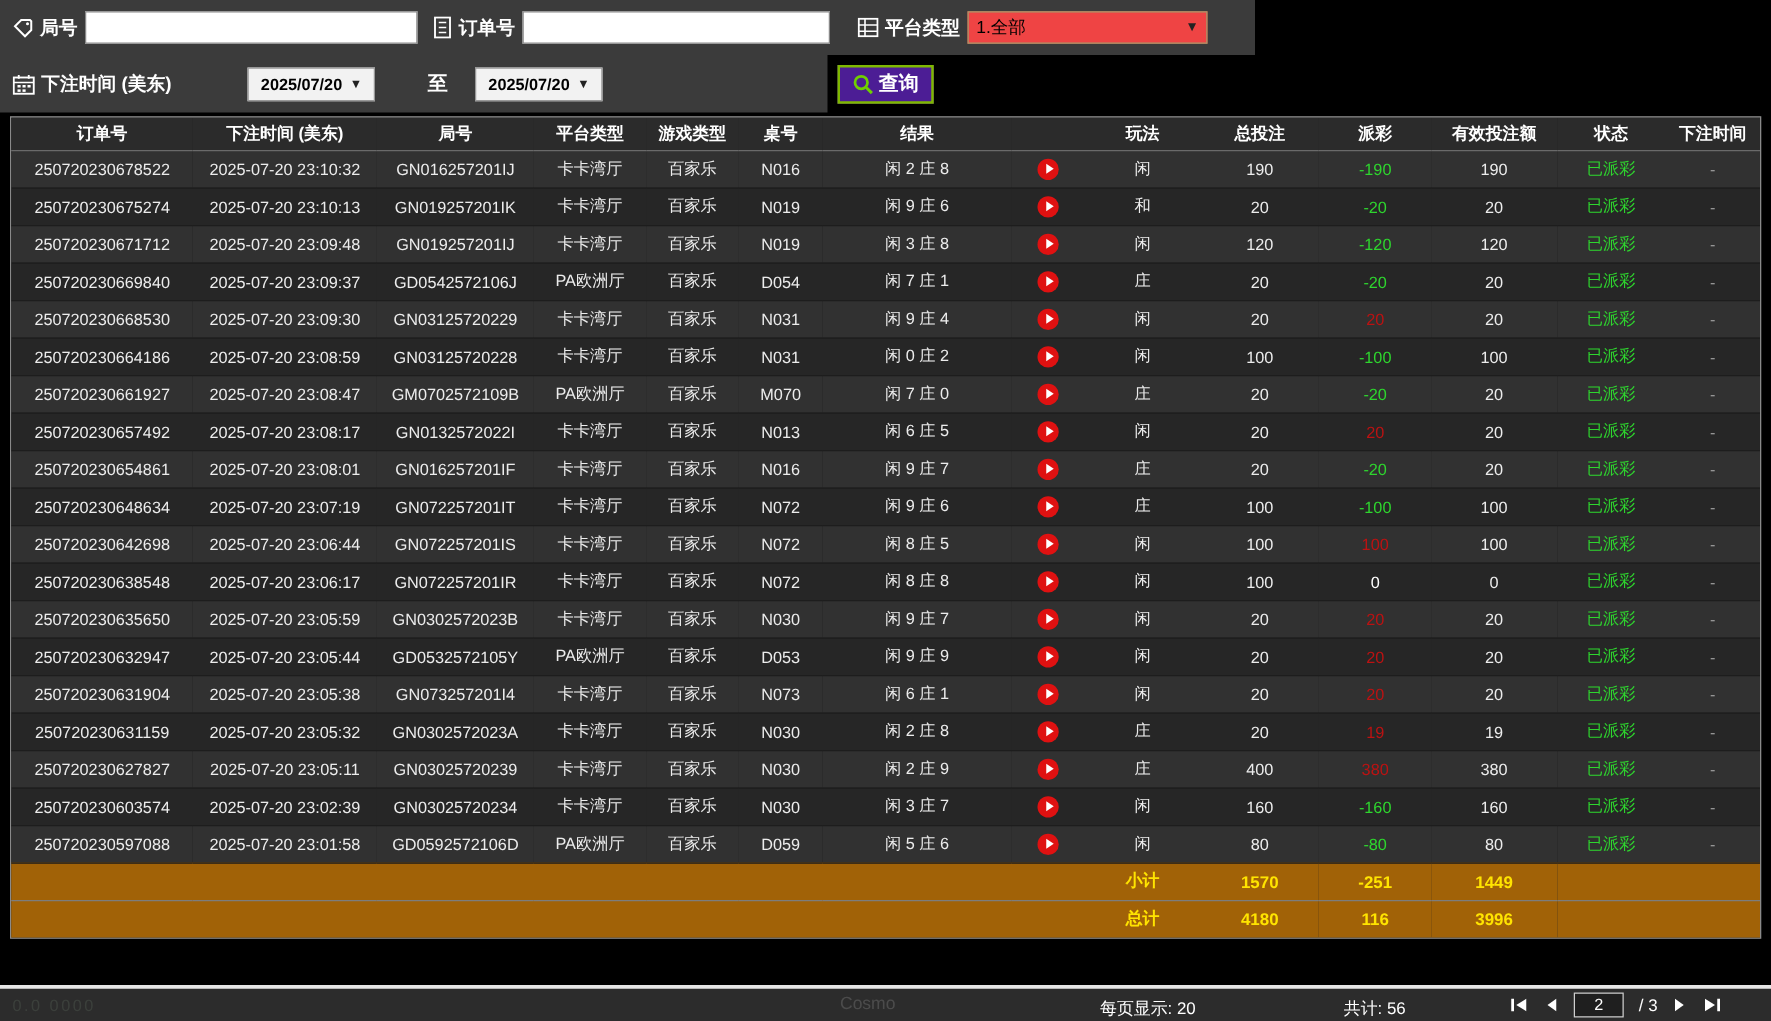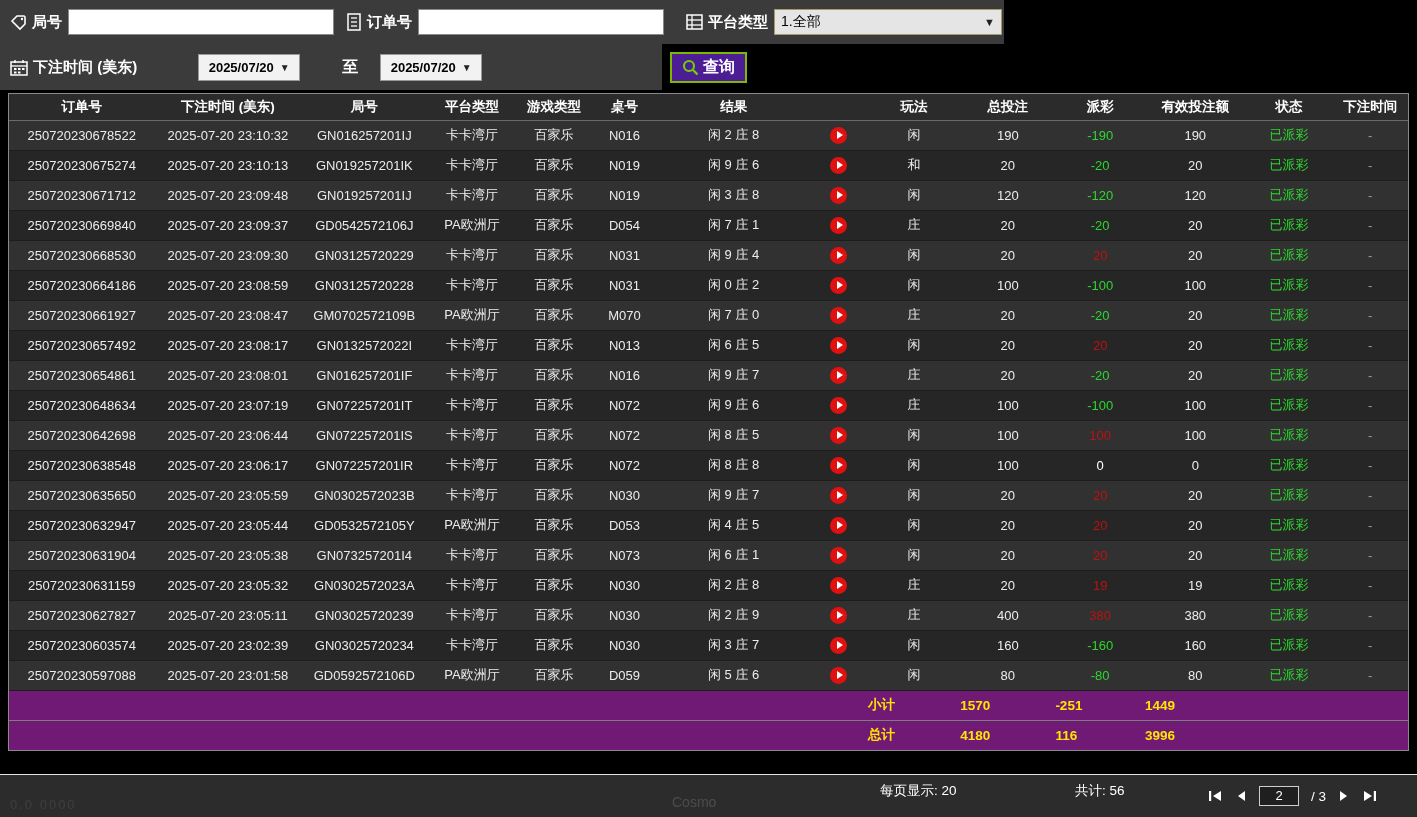--- a/index.html
+++ b/index.html
@@ -23,21 +23,21 @@
   .ficon { display:inline-flex; align-items:center; }
   .txt-input {
     height:26px; border:1px solid #888; background:#fff; color:#000;
     font-size:13px; padding:0 6px; outline:none;
   }
   .input-round { width:266px; }
   .input-order { width:246px; margin-right:20px; }
   .grp2 { margin-left:12px; display:flex; align-items:center; }
   .grp3 { margin-left:2px; display:flex; align-items:center; }
   .select {
-    width:228px; height:26px; background:#e5e5e5; color:#000;
+    width:192px; height:26px; background:#ef4444; color:#000;
     display:flex; align-items:center; justify-content:space-between;
     padding:0 6px; font-size:14px; border:1px solid #a59a6a; cursor:pointer;
   }
   .sel-arrow { font-size:11px; color:#222; }
   .date-btn {
     width:102px; height:27px; background:#f2f2f2; border:1px solid #999;
     display:flex; align-items:center; justify-content:center; gap:6px;
     font-size:13px; font-weight:bold; color:#000; cursor:pointer;
     font-family:"Liberation Sans","DejaVu Sans",sans-serif;
   }
@@ -63,37 +63,37 @@
     white-space:nowrap; overflow:hidden; border-bottom:1px solid #1d1d1d;
   }
   tbody tr:nth-child(odd)  { background:#313131; }
   tbody tr:nth-child(even) { background:#262626; }
   td.pos  { color:var(--pos-red); }
   td.neg  { color:var(--neg-green); }
   td.zero { color:#fff; }
   td.status-green { color:var(--status-green); }
   td.mode { color:#9a9a9a; }
   tfoot td {
-    height:30px; background:#701a75; text-align:left;
+    height:30px; background:#a16207; text-align:center;
     color:var(--summary-yellow); font-size:13.5px; font-weight:bold;
     border-top:1px solid #7d7d7d;
   }
   .play-btn {
     width:17px; height:17px; border-radius:50%; background:#df1111;
     display:inline-flex; align-items:center; justify-content:center; cursor:pointer;
     vertical-align:middle;
   }
   .play-btn::after {
     content:""; display:block; margin-left:2px;
     border-left:6px solid #fff; border-top:4px solid transparent; border-bottom:4px solid transparent;
   }
   
   .pagination {
-    position:absolute; left:0; right:0; bottom:0; height:43px;
-    background:#2c2c2c; border-top:1px solid #e5e5e5;
+    position:absolute; left:0; right:0; bottom:0; height:29px;
+    background:#2c2c2c; border-top:3px solid #e5e5e5;
     font-size:13.5px; color:#fff;margin-top:32px;
   }
   .pg-perpage { position:absolute; left:880px; top:7px; }
   .pg-total   { position:absolute; left:1075px; top:7px; }
   .pager { position:absolute; left:1208px; top:0; height:100%; display:flex; align-items:center; gap:12px; }
   .pg-btn { display:inline-flex; align-items:center; cursor:pointer; }
   .pg-btn svg { fill:#fff; }
   .page-box {
     width:40px; height:20px; border:1px solid #cfcfcf; background:#1f1f1f;
     color:#fff; text-align:center; font-size:13px; line-height:18px;
@@ -427,21 +427,21 @@
             <td class="status-green">已派彩</td>
             <td class="mode">-</td>
           </tr>
           <tr>
             <td>250720230632947</td>
             <td>2025-07-20 23:05:44</td>
             <td>GD0532572105Y</td>
             <td>PA欧洲厅</td>
             <td>百家乐</td>
             <td>D053</td>
-            <td>闲 4 庄 5</td>
+            <td>闲 9 庄 9</td>
             <td><span class="play-btn"></span></td>
             <td>闲</td>
             <td>20</td>
             <td class="pos">20</td>
             <td>20</td>
             <td class="status-green">已派彩</td>
             <td class="mode">-</td>
           </tr>
           <tr>
             <td>250720230631904</td>

